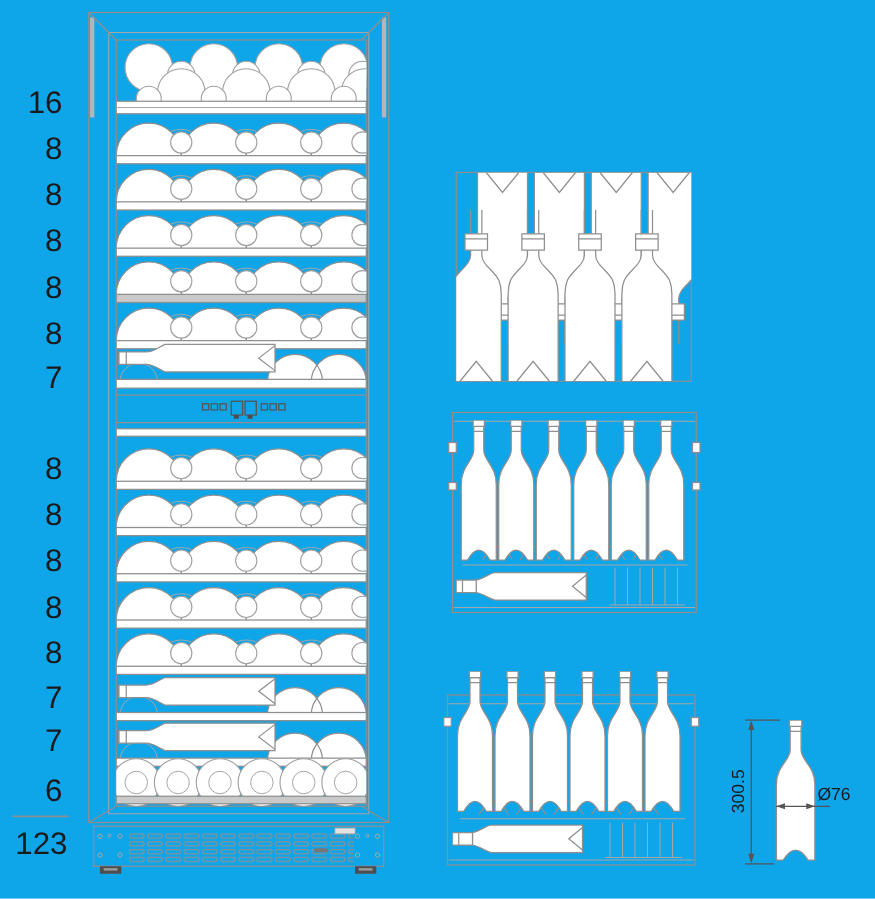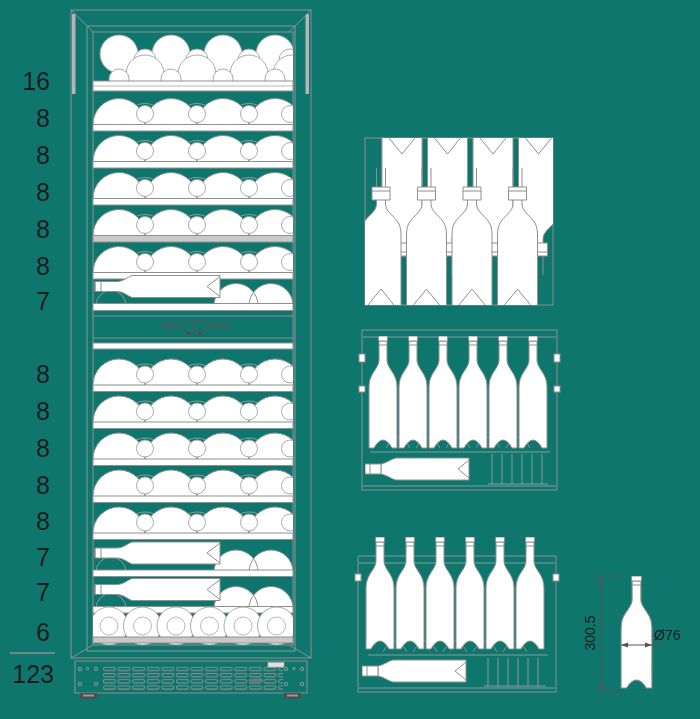--- a/index.html
+++ b/index.html
@@ -1,16 +1,16 @@
 <!DOCTYPE html>
 <html><head>
 <meta charset="utf-8">
 <style>
   html,body{margin:0;padding:0;background:#fff;}
-  #stage{position:relative;width:700px;height:719px;background:#0f766e;overflow:hidden;
+  #stage{position:relative;width:700px;height:719px;background:#0ea5e9;overflow:hidden;
          font-family:"Liberation Sans", sans-serif;}
   svg{position:absolute;top:0;left:0;}
   .ln{fill:none;stroke:#8f8f8f;stroke-width:1;}
   .lnt{fill:none;stroke:#a6a6a6;stroke-width:0.8;}
   .wf{fill:#ffffff;stroke:#8f8f8f;stroke-width:1;}
   .wfl{fill:#ffffff;stroke:#a0a0a0;stroke-width:0.9;}
   .shelf{fill:#ffffff;stroke:#8f8f8f;stroke-width:1;}
   .shelfgray{fill:#c9c9c9;stroke:#8f8f8f;stroke-width:1;}
   .dim{fill:none;stroke:#555555;stroke-width:1;}
   .dimhead{fill:#555555;stroke:none;}

